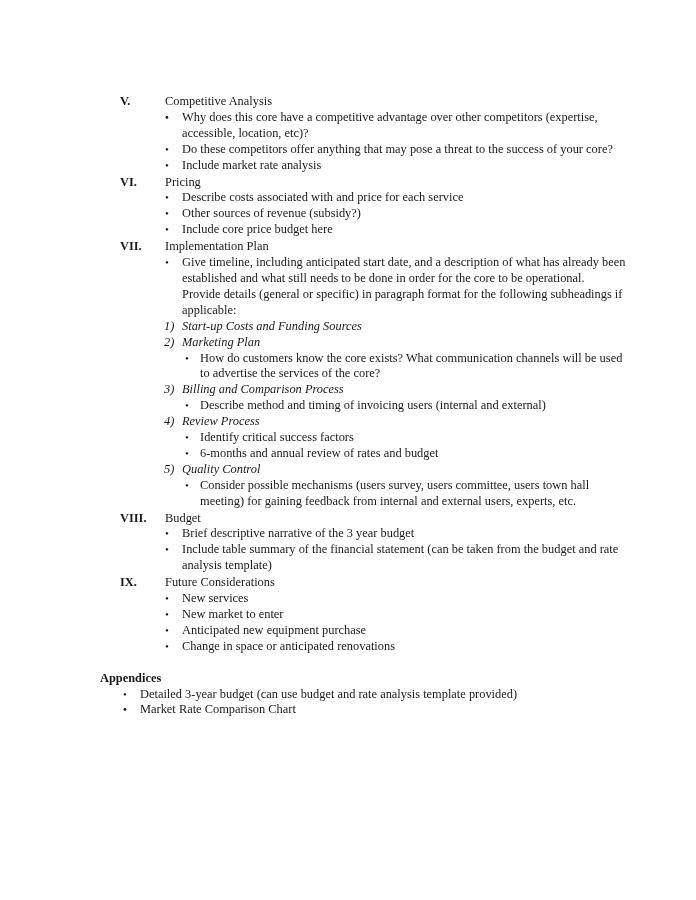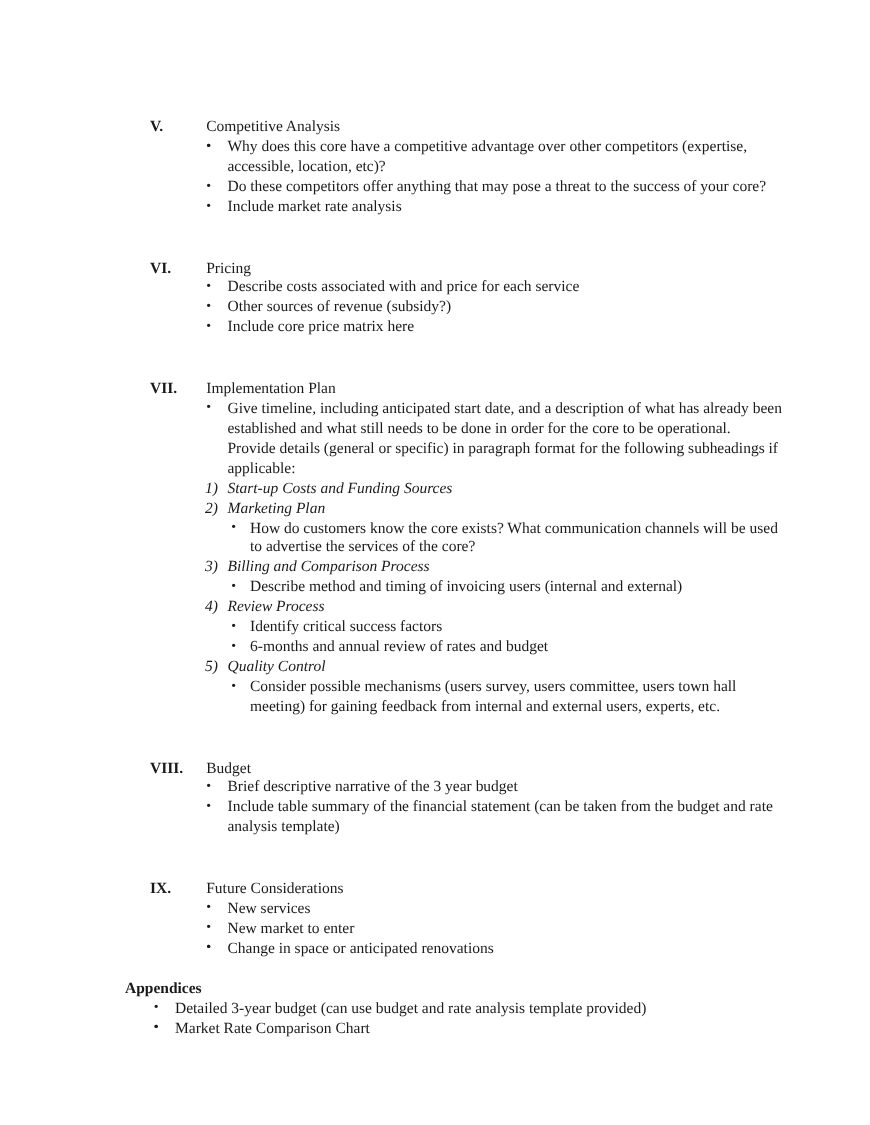--- a/index.html
+++ b/index.html
@@ -24,21 +24,21 @@
     box-sizing: border-box;
     padding: 94px 70px 0 101px;
   }
 
   
   .section {
     position: relative;
     margin: 0;
   }
   .section + .section {
-    margin-top: 33px;
+    margin-top: 1px;
   }
   .sec-head {
     position: relative;
     font-weight: bold;
     padding-left: 64px;
     margin: 0;
   }
   .sec-num {
     position: absolute;
     left: 19px;
@@ -147,21 +147,21 @@
           <li><span class="bullet">•</span><span>Why does this core have a competitive advantage over other competitors (expertise, accessible, location, etc)?</span></li>
           <li><span class="bullet">•</span><span>Do these competitors offer anything that may pose a threat to the success of your core?</span></li>
           <li><span class="bullet">•</span><span>Include market rate analysis</span></li>
         </ul>
       </div>
       <div class="section">
         <div class="sec-head"><span class="sec-num">VI.</span><span class="sec-title">Pricing</span></div>
         <ul class="lvl1">
           <li><span class="bullet">•</span><span>Describe costs associated with and price for each service</span></li>
           <li><span class="bullet">•</span><span>Other sources of revenue (subsidy?)</span></li>
-          <li><span class="bullet">•</span><span>Include core price matrix here</span></li>
+          <li><span class="bullet">•</span><span>Include core price budget here</span></li>
         </ul>
       </div>
       <div class="section">
         <div class="sec-head"><span class="sec-num">VII.</span><span class="sec-title">Implementation Plan</span></div>
         <ul class="lvl1">
           <li><span class="bullet">•</span><span>Give timeline, including anticipated start date, and a description of what has already been established and what still needs to be done in order for the core to be operational. Provide details (general or specific) in paragraph format for the following subheadings if applicable:</span></li>
         </ul>
         <ol class="subs">
           <li>
             <div class="sub-head"><span class="sub-num">1)</span><span>Start-up Costs and Funding Sources</span></div>
@@ -198,21 +198,21 @@
         <ul class="lvl1">
           <li><span class="bullet">•</span><span>Brief descriptive narrative of the 3 year budget</span></li>
           <li><span class="bullet">•</span><span>Include table summary of the financial statement (can be taken from the budget and rate analysis template)</span></li>
         </ul>
       </div>
       <div class="section">
         <div class="sec-head"><span class="sec-num">IX.</span><span class="sec-title">Future Considerations</span></div>
         <ul class="lvl1">
           <li><span class="bullet">•</span><span>New services</span></li>
           <li><span class="bullet">•</span><span>New market to enter</span></li>
-          <li><span class="bullet">•</span></li>
+          <li><span class="bullet">•</span><span>Anticipated new equipment purchase</span></li>
           <li><span class="bullet">•</span><span>Change in space or anticipated renovations</span></li>
         </ul>
       </div>
     </div>
 
   <div class="appendices">
     <div class="app-head">Appendices</div>
     <ul class="applist" id="appendices-root">
         <li><span class="bullet">•</span><span>Detailed 3-year budget (can use budget and rate analysis template provided)</span></li>
         <li><span class="bullet">•</span></li>

